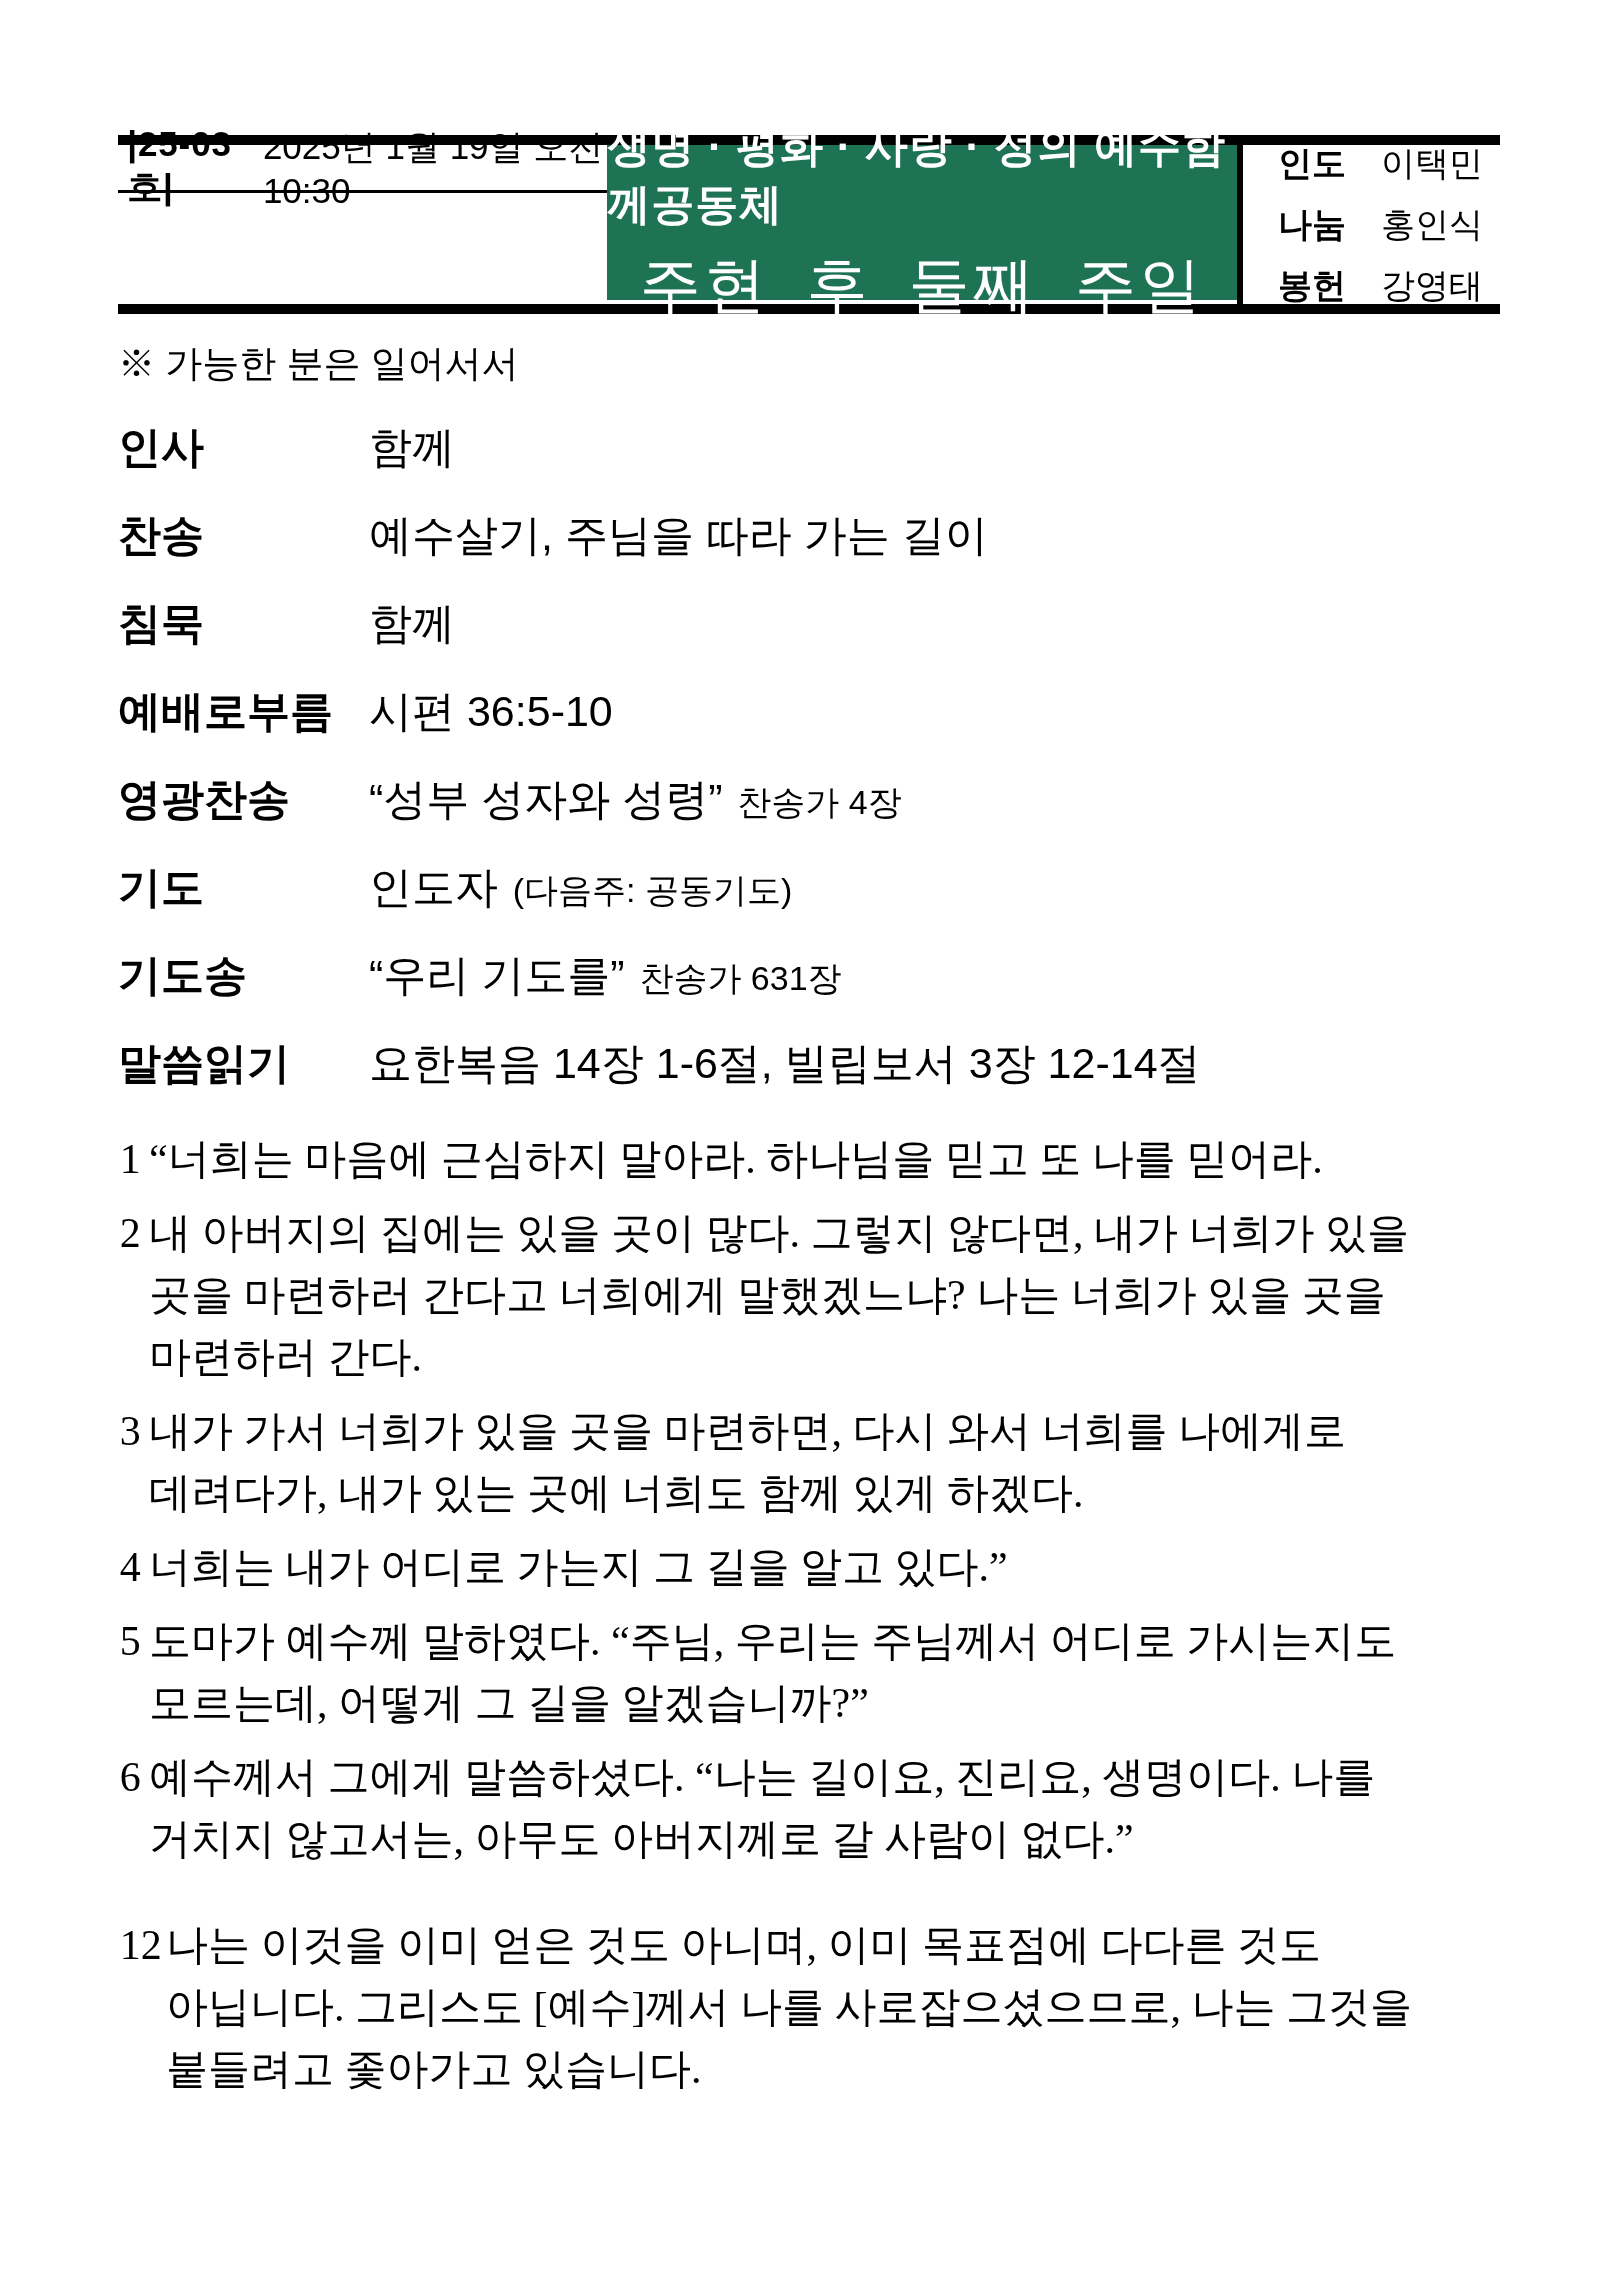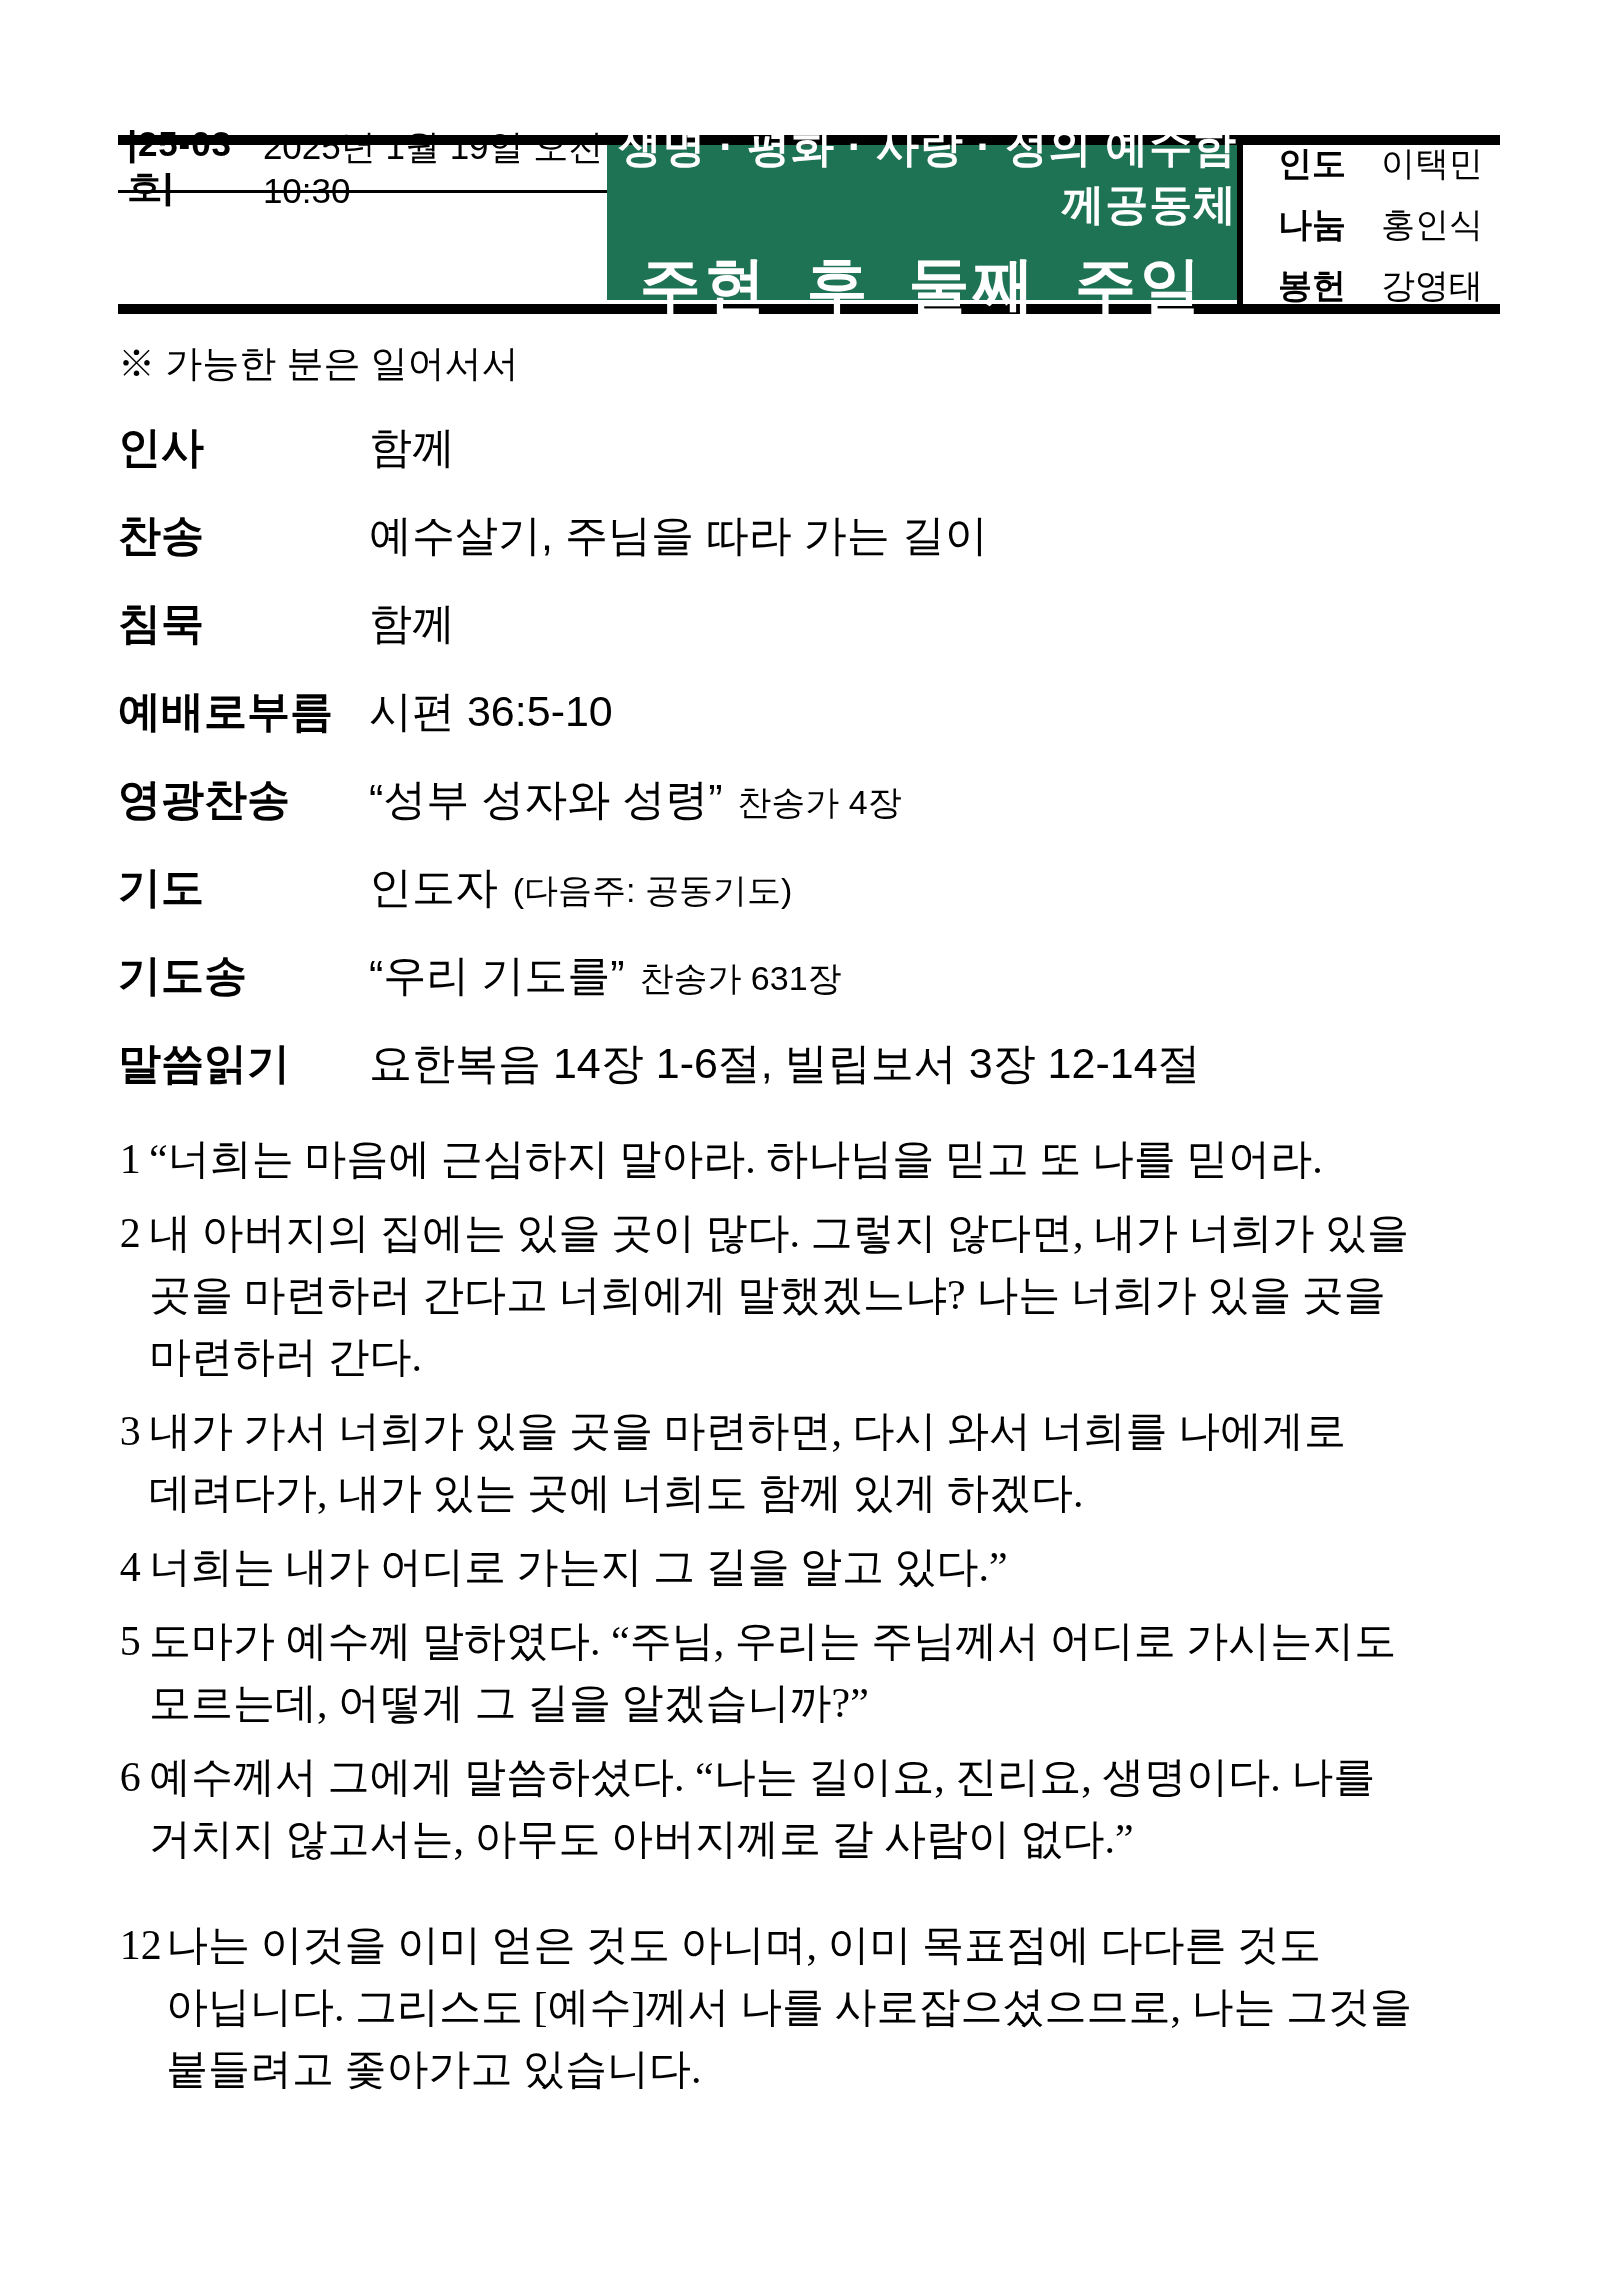--- a/index.html
+++ b/index.html
@@ -46,24 +46,24 @@
   .date-text { font-weight: 400; }
   .green-box {
     height: 155px;
     background: #1F7355;
     color: #ffffff;
     display: flex;
     flex-direction: column;
     justify-content: center;
     align-items: center;
     gap: 11px;
-    text-align: right;
+    text-align: left;
   }
   .community-line { font-size: 43px; font-weight: 700; letter-spacing: 0.9px; }
-  .service-title  { font-size: 61px; font-weight: 700; letter-spacing: 3.7px; word-spacing: 16.6px; }
+  .service-title  { font-size: 61px; font-weight: 400; letter-spacing: 3.7px; word-spacing: 16.6px; }
   .header-right {
     flex: 1;
     display: flex;
     flex-direction: column;
     justify-content: center;
     gap: 24px;
     padding-left: 35px;
     box-sizing: border-box;
   }
   .role-row { display: flex; align-items: baseline; font-size: 34px; line-height: 37px; }

